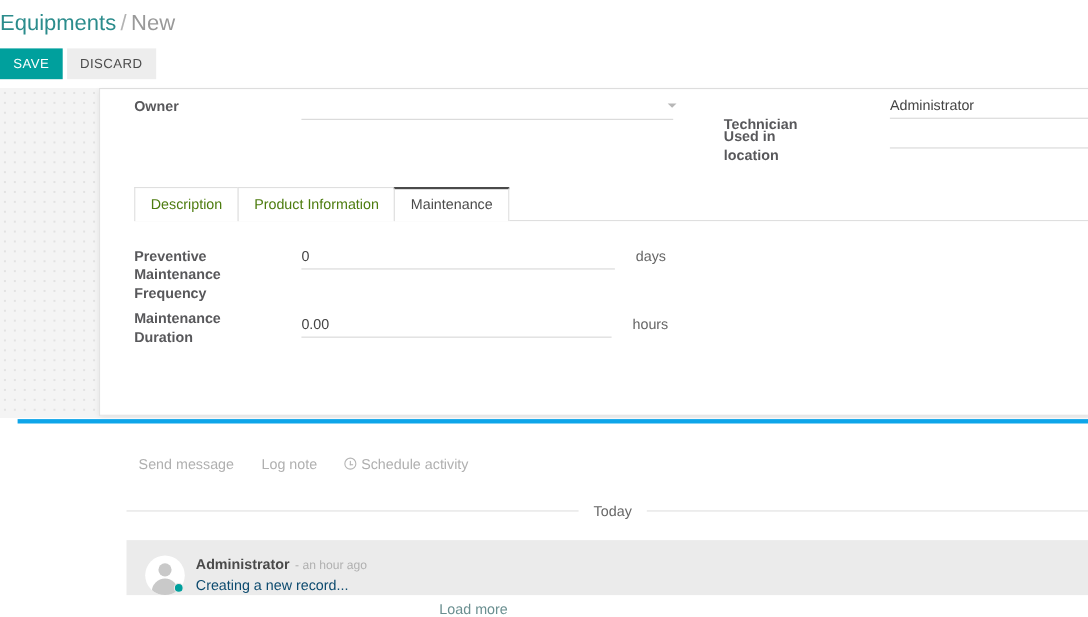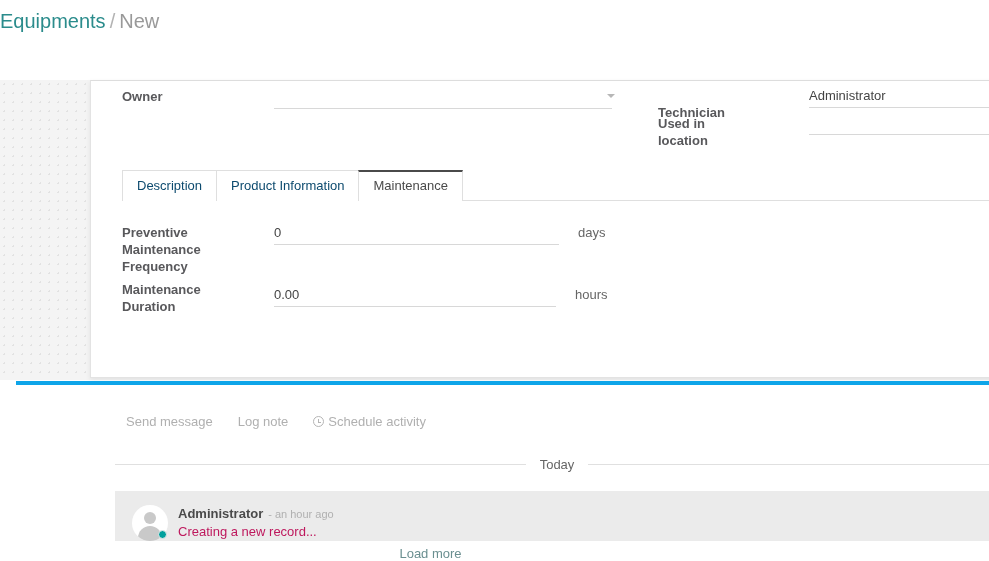--- a/index.html
+++ b/index.html
@@ -103,21 +103,21 @@
   .notebook-tabs {
     position: absolute;
     left: 31px; top: 89px;
     height: 31px;
     border-bottom: 1px solid #dfdfdf;
     width: 878px;
   }
   .tab {
     display: inline-block;
     font-size: 13px;
-    color: #0c4a6e;
+    color: #4d7c0f;
     padding: 7px 14px 7px 14px;
     border: 1px solid #dfdfdf;
     border-bottom: none;
     background: #ffffff;
     margin-right: -1px;
     cursor: pointer;
     line-height: 16px;
     position: relative;
     top: 0px;
   }
@@ -222,41 +222,44 @@
   .msg-body { padding-top: 9px; }
   .msg-author {
     font-size: 13px; font-weight: bold; color: #4a4a4a;
     display: inline-block;
   }
   .msg-time {
     font-size: 11px; color: #b0b0b0; margin-left: 5px;
     display: inline-block;
   }
   .msg-text {
-    font-size: 13px; color: #be185d; line-height: 18px; margin-top: 1px;
+    font-size: 13px; color: #0c4a6e; line-height: 18px; margin-top: 1px;
   }
 
   .load-more {
     position: absolute;
     left: 0; top: 161px; width: 829px;
     text-align: center;
     font-size: 13px;
     color: #6a8f90;
     cursor: pointer;
   }
 </style>
 </head>
 <body>
 
 <div class="control-panel">
 
   <div class="breadcrumb">
     <span class="bc-parent">Equipments</span><span class="bc-sep">/</span><span class="bc-current">New</span>
   </div>
 
+  <div class="btn-row">
+    <button class="btn btn-save">SAVE</button><button class="btn btn-discard">DISCARD</button>
+  </div>
 
 </div>
 
 <div class="form-bg"></div>
 
 <div class="sheet">
   <div class="sheet-inner">
 
     <div class="fgroup">
       <span class="flabel" style="left:31px; top:7px;">Owner</span>

